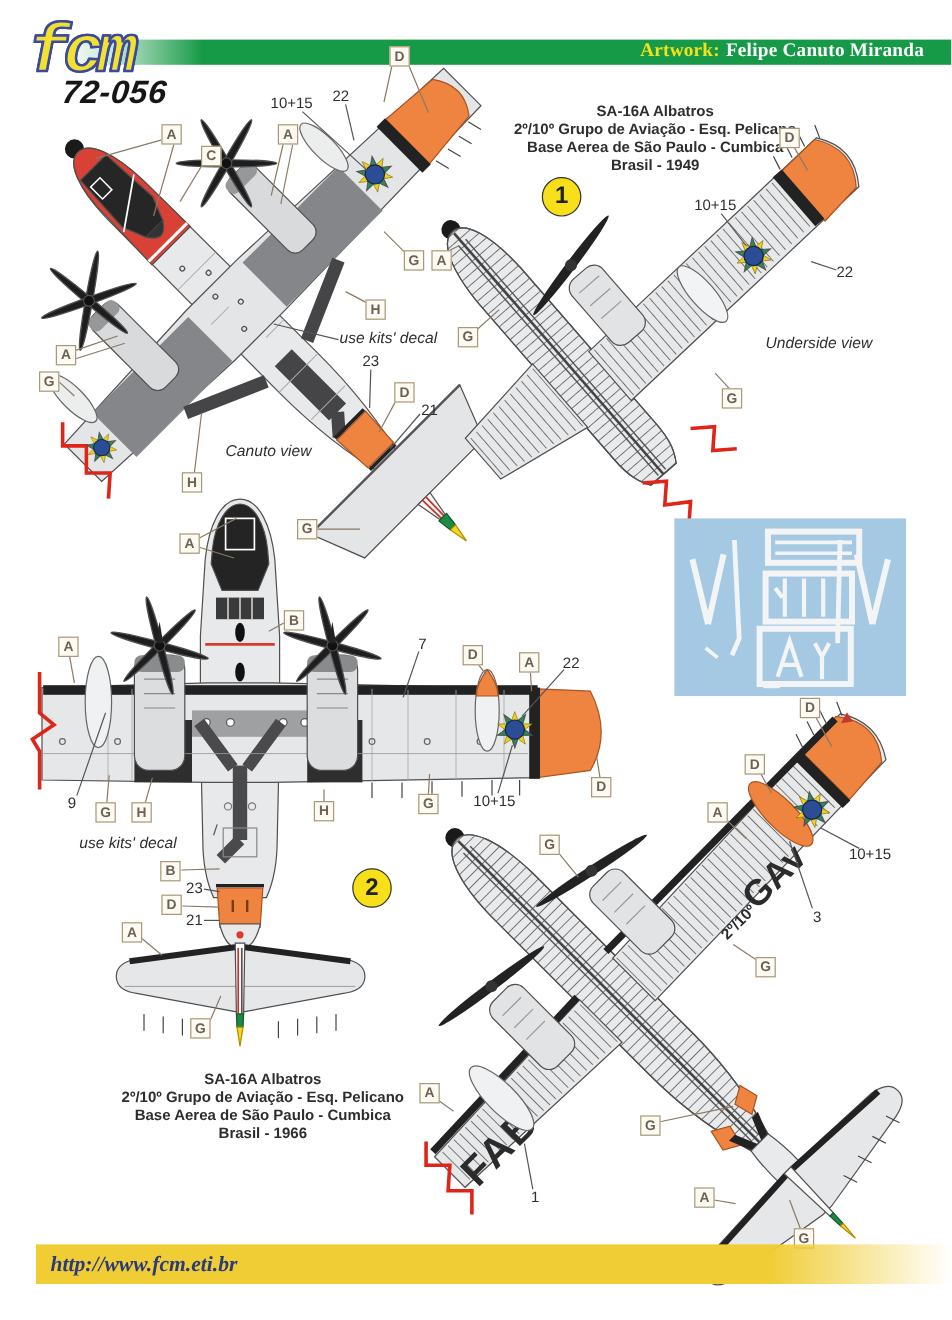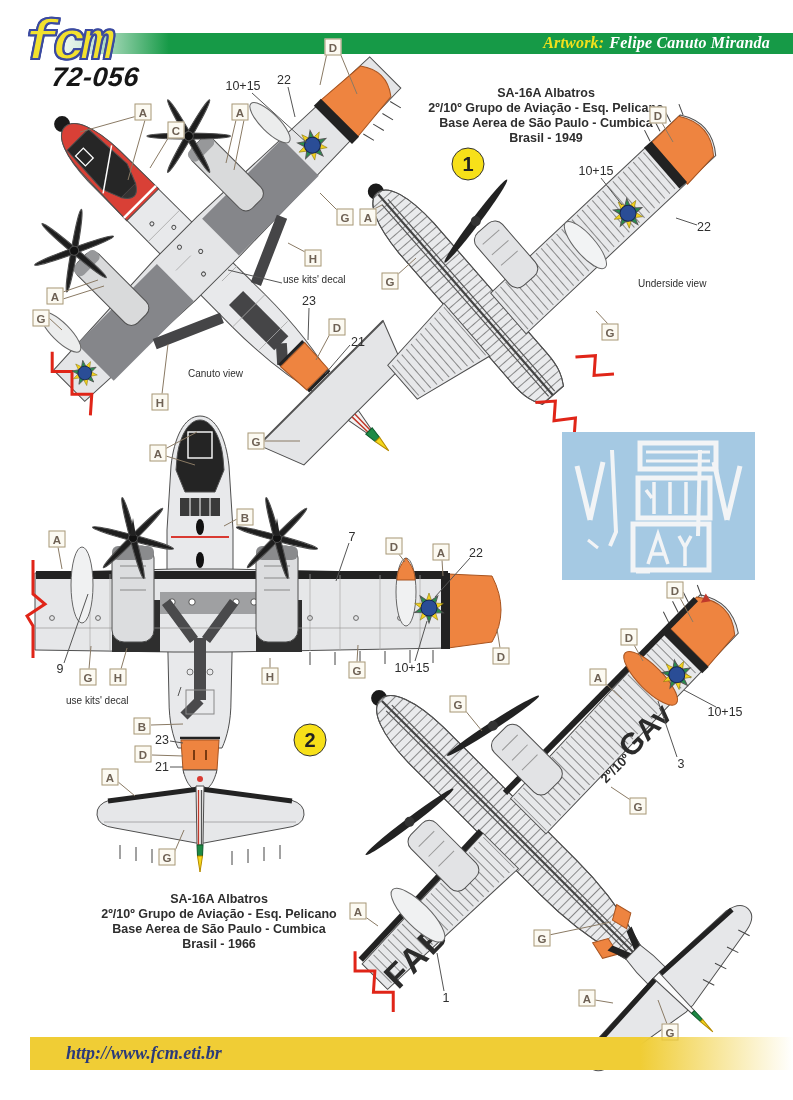--- a/index.html
+++ b/index.html
@@ -4,38 +4,38 @@
 <style>
   html,body{margin:0;padding:0;background:#fff;}
   .page{position:relative;width:793px;height:1100px;background:#fff;overflow:hidden;
         font-family:"Liberation Sans",sans-serif;}
   svg.art{position:absolute;left:0;top:0;}
 
   
   .banner{position:absolute;left:50px;top:33px;width:743px;height:21px;
           background:linear-gradient(90deg,rgba(255,255,255,1) 0%,rgba(22,154,71,.25) 6%,#169a47 16%,#169a47 100%);}
   .artwork{position:absolute;left:380px;top:34px;width:390px;text-align:right;
-           font-family:"Liberation Serif",serif;font-style:italic;font-weight:bold;
+           font-family:"Liberation Serif",serif;font-weight:bold;
            font-size:16px;color:#ffffff;letter-spacing:.2px;}
   .artwork .lbl{color:#f2e11c;margin-right:5px;}
   .logo{position:absolute;left:24px;top:16px;font-family:Liberation Mono, monospace;
         font-style:italic;font-weight:bold;font-size:56px;line-height:56px;color:#f2e12e;
         letter-spacing:-5px;-webkit-text-stroke:2px #3b4aa0;
         text-shadow:1px 1px 0 #3b4aa0,-1px -1px 0 #3b4aa0,1px -1px 0 #3b4aa0,-1px 1px 0 #3b4aa0;}
   .code{position:absolute;left:52px;top:62px;font-weight:bold;font-style:italic;
         font-size:27px;color:#161616;letter-spacing:.5px;transform:skewX(-6deg);}
 
   
   .title-block{position:absolute;text-align:center;font-weight:bold;font-size:12.5px;
                line-height:15px;color:#2e2e2e;}
   #title1{left:415px;top:86px;width:262px;}
   #title2{left:88px;top:892px;width:262px;}
 
   
-  .vl{position:absolute;font-size:10px;color:#2e2e2e;white-space:nowrap;}
+  .vl{position:absolute;font-size:13px;color:#2e2e2e;white-space:nowrap;font-style:italic;}
   #upper-view{left:188px;top:368px;}
   #underside-view{left:638px;top:278px;}
   #kits1{left:283px;top:274px;}
   #kits2{left:66px;top:695px;}
   .conv{position:absolute;left:545px;top:401px;width:238px;text-align:center;
         font-size:13px;line-height:15.5px;color:#3d3d3d;}
 
   
   .snum{position:absolute;width:31px;height:31px;border-radius:50%;background:#f7e019;
         border:1.6px solid #333;display:flex;align-items:center;justify-content:center;
@@ -45,21 +45,21 @@
   .co{position:absolute;width:17px;height:17px;background:#fcfaf2;border:1.3px solid #a89878;
       box-sizing:border-box;display:flex;align-items:center;justify-content:center;
       font-size:11.5px;font-weight:bold;color:#6e6154;transform:translate(-50%,-50%);}
   .num{position:absolute;font-size:12.5px;color:#2e2e2e;transform:translate(-50%,-50%);
        white-space:nowrap;}
 
   
   .footer{position:absolute;left:30px;top:1037px;width:763px;height:33px;
           background:linear-gradient(90deg,#f0cd35 0%,#f0cd35 80%,rgba(240,205,53,0) 100%);}
   .url{padding-left:12px;line-height:33px;font-family:"Liberation Serif",serif;
-       font-style:italic;font-weight:bold;font-size:18px;color:#2b3a7a;margin-left:24px;}
+       font-style:italic;font-weight:bold;font-size:18px;color:#2b3a7a;}
 </style>
 </head>
 <body>
 
 <div class="page">
 
   <svg class="art" width="793" height="1100" viewBox="0 0 793 1100">
     <defs>
       <pattern id="ribsH" width="7" height="7" patternUnits="userSpaceOnUse">
         <path d="M0,3.5 H7" stroke="#6f6f6f" stroke-width="0.8"></path>

